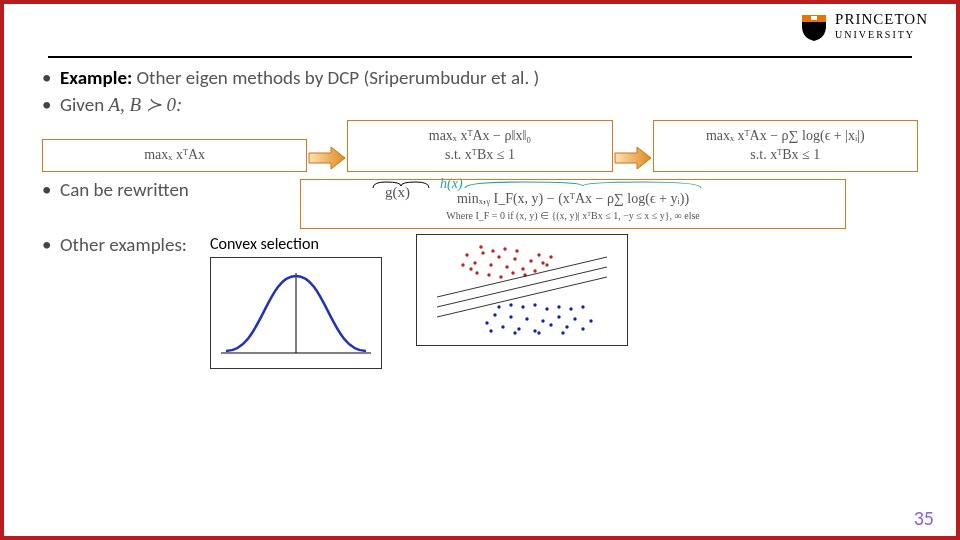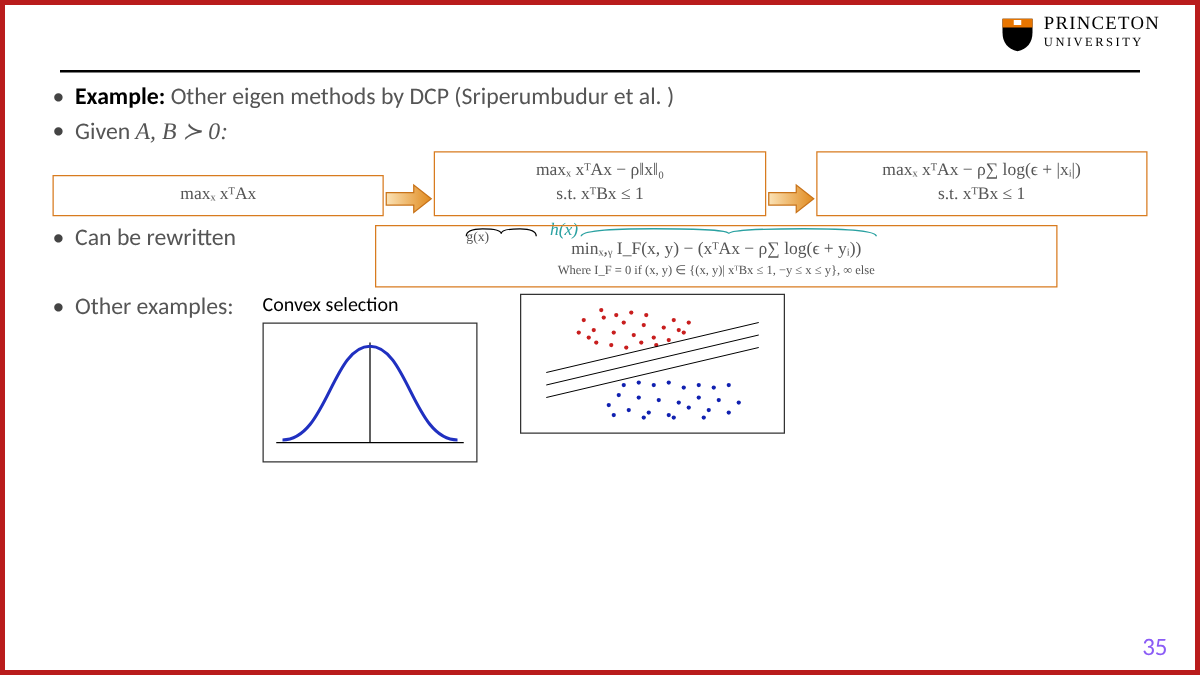--- a/index.html
+++ b/index.html
@@ -87,21 +87,21 @@
           <div>s.t. xᵀBx ≤ 1</div>
         </div>
       </div>
       <div class="hx math">h(x)</div>
     </li>
 
     <li style="margin-top:-18px">
       <span>Can be rewritten</span>
       <div class="card math rewrite-card" style="margin-top:-22px">
         <div style="position:relative">
-          <span style="position:absolute;left:60px;top:-4px;font-size:11px" class="math">g(x)</span>
+          <span style="position:absolute;left:72px;top:-4px;font-size:15px" class="math">g(x)</span>
           <svg width="240" height="10" style="position:absolute;left:150px;top:-6px">
               <path d="M2 8 Q2 2 60 2 Q120 2 120 6 Q120 2 180 2 Q238 2 238 8" fill="none" stroke="#2aa1a1" stroke-width="1.2"></path>
             </svg>
           <svg width="60" height="10" style="position:absolute;left:58px;top:-6px">
               <path d="M2 8 Q2 2 15 2 Q30 2 30 6 Q30 2 45 2 Q58 2 58 8" fill="none" stroke="#000" stroke-width="1"></path>
             </svg>
         </div>
         <div style="padding-top:4px">minₓ,ᵧ I_F(x, y) − (xᵀAx − ρ∑ log(ϵ + yᵢ))</div>
         <div class="small">Where I_F = 0 if (x, y) ∈ {(x, y)| xᵀBx ≤ 1, −y ≤ x ≤ y}, ∞ else</div>
       </div>

